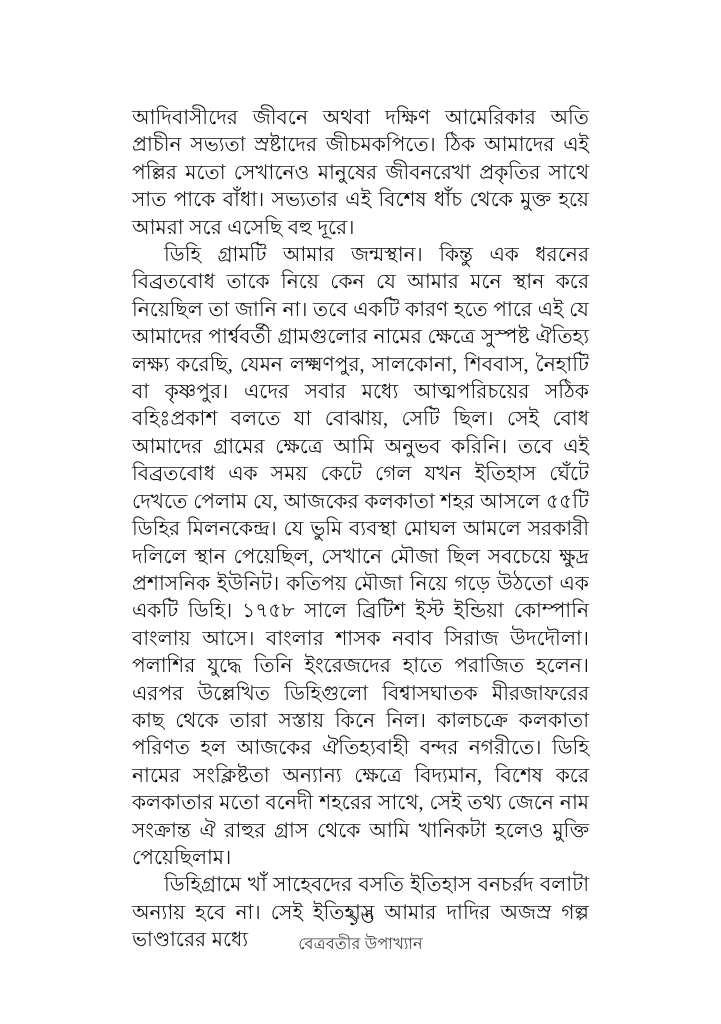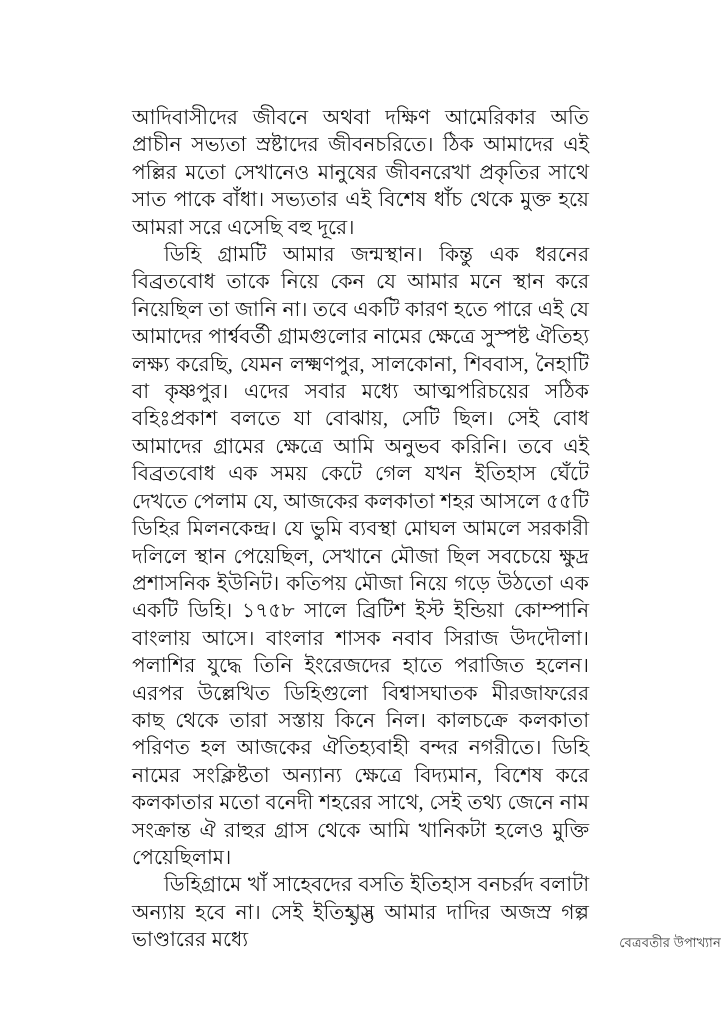--- a/index.html
+++ b/index.html
@@ -48,35 +48,35 @@
     font-size: 21px;
     font-weight: normal;
     color: #111111;
     line-height: 1;
   }
   .book-title {
     position: absolute;
     left: 0;
     right: 0;
     top: 936px;
-    text-align: right;
+    text-align: center;
     font-family: "Liberation Serif", "DejaVu Serif", serif;
-    font-size: 13px;
+    font-size: 16px;
     color: #3a3a3a;
     letter-spacing: 0.2px;
     line-height: 1;
   }
 </style>
 </head>
 <body>
 
 <div class="page">
 
   <div class="text-block">
-    <p class="para first">আদিবাসীদের জীবনে অথবা দক্ষিণ আমেরিকার অতি প্রাচীন সভ্যতা স্রষ্টাদের জীবনচরিতে। ঠিক আমাদের এই পল্লির মতো সেখানেও মানুষের জীবনরেখা প্রকৃতির সাথে সাত পাকে বাঁধা। সভ্যতার এই বিশেষ ধাঁচ থেকে মুক্ত হয়ে আমরা সরে এসেছি বহু দূরে।</p>
+    <p class="para first">আদিবাসীদের জীবনে অথবা দক্ষিণ আমেরিকার অতি প্রাচীন সভ্যতা স্রষ্টাদের জীচমকপিতে। ঠিক আমাদের এই পল্লির মতো সেখানেও মানুষের জীবনরেখা প্রকৃতির সাথে সাত পাকে বাঁধা। সভ্যতার এই বিশেষ ধাঁচ থেকে মুক্ত হয়ে আমরা সরে এসেছি বহু দূরে।</p>
     <p class="para">ডিহি গ্রামটি আমার জন্মস্থান। কিন্তু এক ধরনের বিব্রতবোধ তাকে নিয়ে কেন যে আমার মনে স্থান করে নিয়েছিল তা জানি না। তবে একটি কারণ হতে পারে এই যে আমাদের পার্শ্ববর্তী গ্রামগুলোর নামের ক্ষেত্রে সুস্পষ্ট ঐতিহ্য লক্ষ্য করেছি, যেমন লক্ষ্মণপুর, সালকোনা, শিববাস, নৈহাটি বা কৃষ্ণপুর। এদের সবার মধ্যে আত্মপরিচয়ের সঠিক বহিঃপ্রকাশ বলতে যা বোঝায়, সেটি ছিল। সেই বোধ আমাদের গ্রামের ক্ষেত্রে আমি অনুভব করিনি। তবে এই বিব্রতবোধ এক সময় কেটে গেল যখন ইতিহাস ঘেঁটে দেখতে পেলাম যে, আজকের কলকাতা শহর আসলে ৫৫টি ডিহির মিলনকেন্দ্র। যে ভুমি ব্যবস্থা মোঘল আমলে সরকারী দলিলে স্থান পেয়েছিল, সেখানে মৌজা ছিল সবচেয়ে ক্ষুদ্র প্রশাসনিক ইউনিট। কতিপয় মৌজা নিয়ে গড়ে উঠতো এক একটি ডিহি। ১৭৫৮ সালে ব্রিটিশ ইস্ট ইন্ডিয়া কোম্পানি বাংলায় আসে। বাংলার শাসক নবাব সিরাজ উদদৌলা। পলাশির যুদ্ধে তিনি ইংরেজদের হাতে পরাজিত হলেন। এরপর উল্লেখিত ডিহিগুলো বিশ্বাসঘাতক মীরজাফরের কাছ থেকে তারা সস্তায় কিনে নিল। কালচক্রে কলকাতা পরিণত হল আজকের ঐতিহ্যবাহী বন্দর নগরীতে। ডিহি নামের সংক্লিষ্টতা অন্যান্য ক্ষেত্রে বিদ্যমান, বিশেষ করে কলকাতার মতো বনেদী শহরের সাথে, সেই তথ্য জেনে নাম সংক্রান্ত ঐ রাহুর গ্রাস থেকে আমি খানিকটা হলেও মুক্তি পেয়েছিলাম।</p>
     <p class="para">ডিহিগ্রামে খাঁ সাহেবদের বসতি ইতিহাস বনচর্রদ বলাটা অন্যায় হবে না। সেই ইতিহাস আমার দাদির অজস্র গল্প ভাণ্ডারের মধ্যে</p>
   </div>
 
   <div class="page-number">১৩</div>
 
   <div class="book-title">বেত্রবতীর উপাখ্যান</div>
 
 </div>
 

